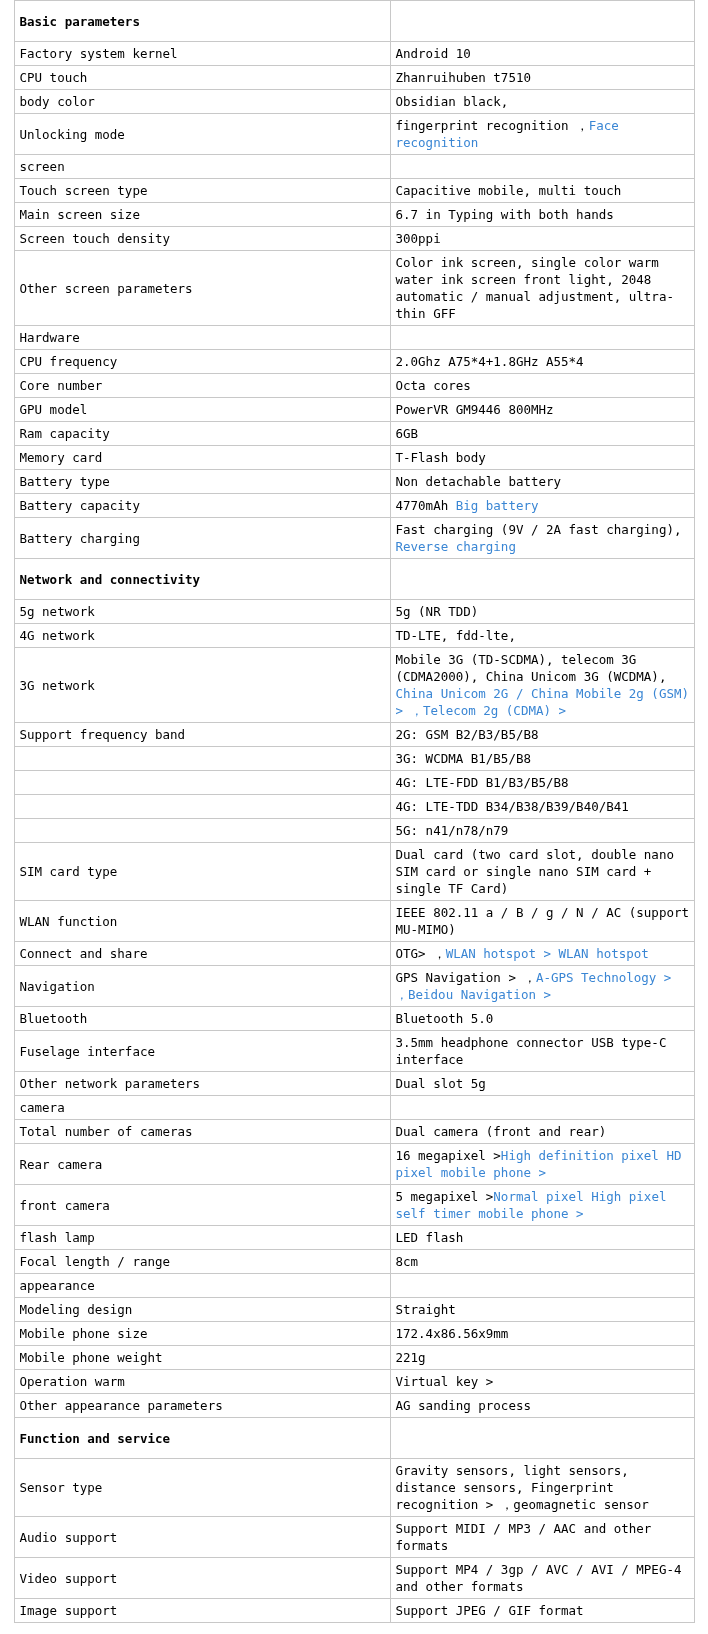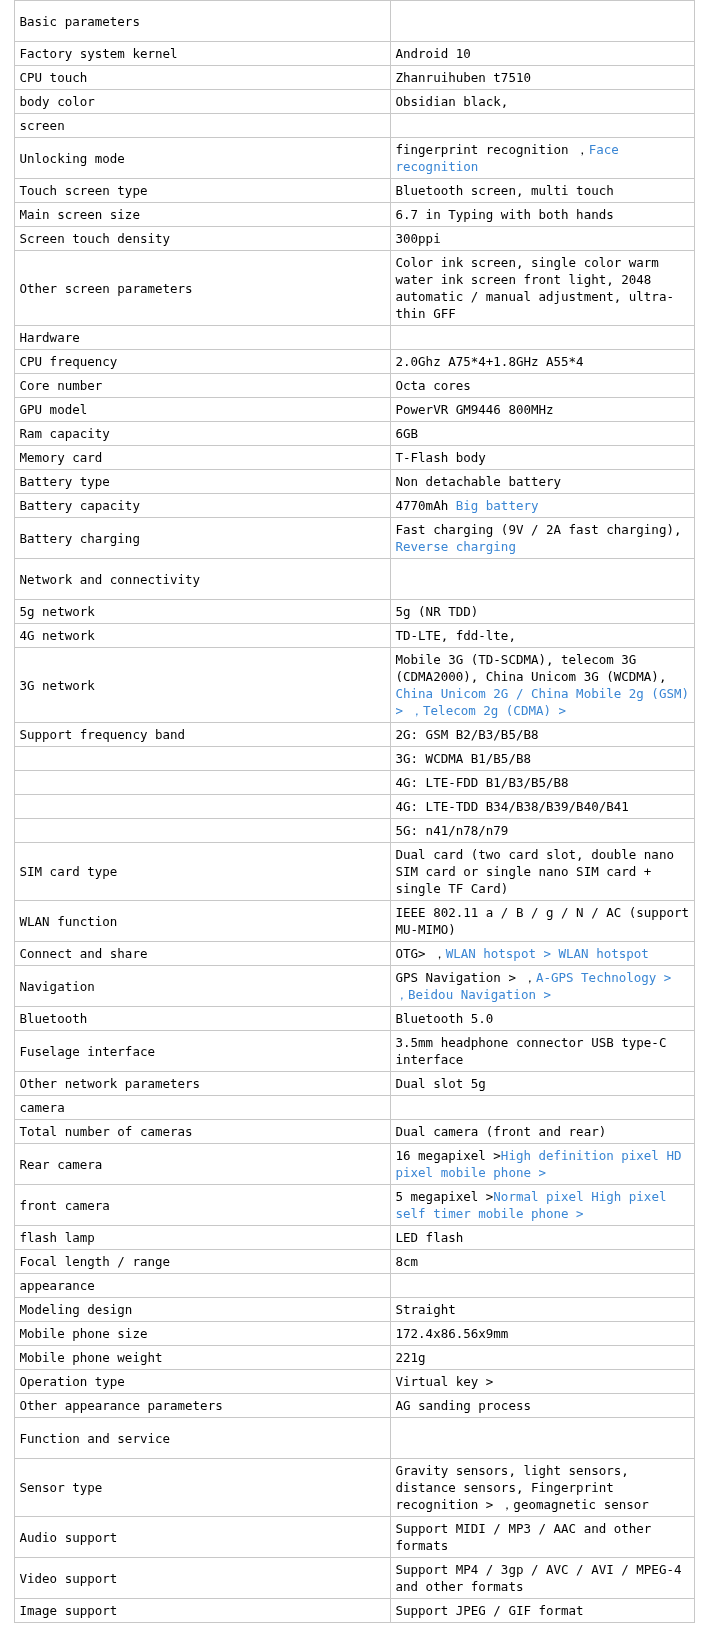--- a/index.html
+++ b/index.html
@@ -27,20 +27,21 @@
     line-height: 17px;
     vertical-align: middle;
     word-wrap: break-word;
     overflow-wrap: break-word;
   }
   #spec-table tr.section td {
     height: 34px;
   }
   #spec-table tr.section td.label {
     vertical-align: middle;
+    font-weight: bold;
   }
   .link {
     color: #3a86d4;
   }
 </style>
 </head>
 <body>
 
 <table id="spec-table">
   <colgroup>
@@ -58,30 +59,30 @@
       </tr>
       <tr>
         <td class="label">CPU touch</td>
         <td class="value">Zhanruihuben t7510</td>
       </tr>
       <tr>
         <td class="label">body color</td>
         <td class="value">Obsidian black,</td>
       </tr>
       <tr>
-        <td class="label">screen</td>
-        <td class="value"></td>
-      </tr>
-      <tr>
         <td class="label">Unlocking mode</td>
         <td class="value"><span>fingerprint recognition ，</span><span class="link">Face recognition</span></td>
       </tr>
       <tr>
+        <td class="label">screen</td>
+        <td class="value"></td>
+      </tr>
+      <tr>
         <td class="label">Touch screen type</td>
-        <td class="value">Bluetooth screen, multi touch</td>
+        <td class="value">Capacitive mobile, multi touch</td>
       </tr>
       <tr>
         <td class="label">Main screen size</td>
         <td class="value">6.7 in Typing with both hands</td>
       </tr>
       <tr>
         <td class="label">Screen touch density</td>
         <td class="value">300ppi</td>
       </tr>
       <tr>
@@ -222,21 +223,21 @@
       </tr>
       <tr>
         <td class="label">Mobile phone size</td>
         <td class="value">172.4x86.56x9mm</td>
       </tr>
       <tr>
         <td class="label">Mobile phone weight</td>
         <td class="value">221g</td>
       </tr>
       <tr>
-        <td class="label">Operation type</td>
+        <td class="label">Operation warm</td>
         <td class="value">Virtual key &gt;</td>
       </tr>
       <tr>
         <td class="label">Other appearance parameters</td>
         <td class="value">AG sanding process</td>
       </tr>
       <tr class="section">
         <td class="label">Function and service</td>
         <td class="value"></td>
       </tr>

